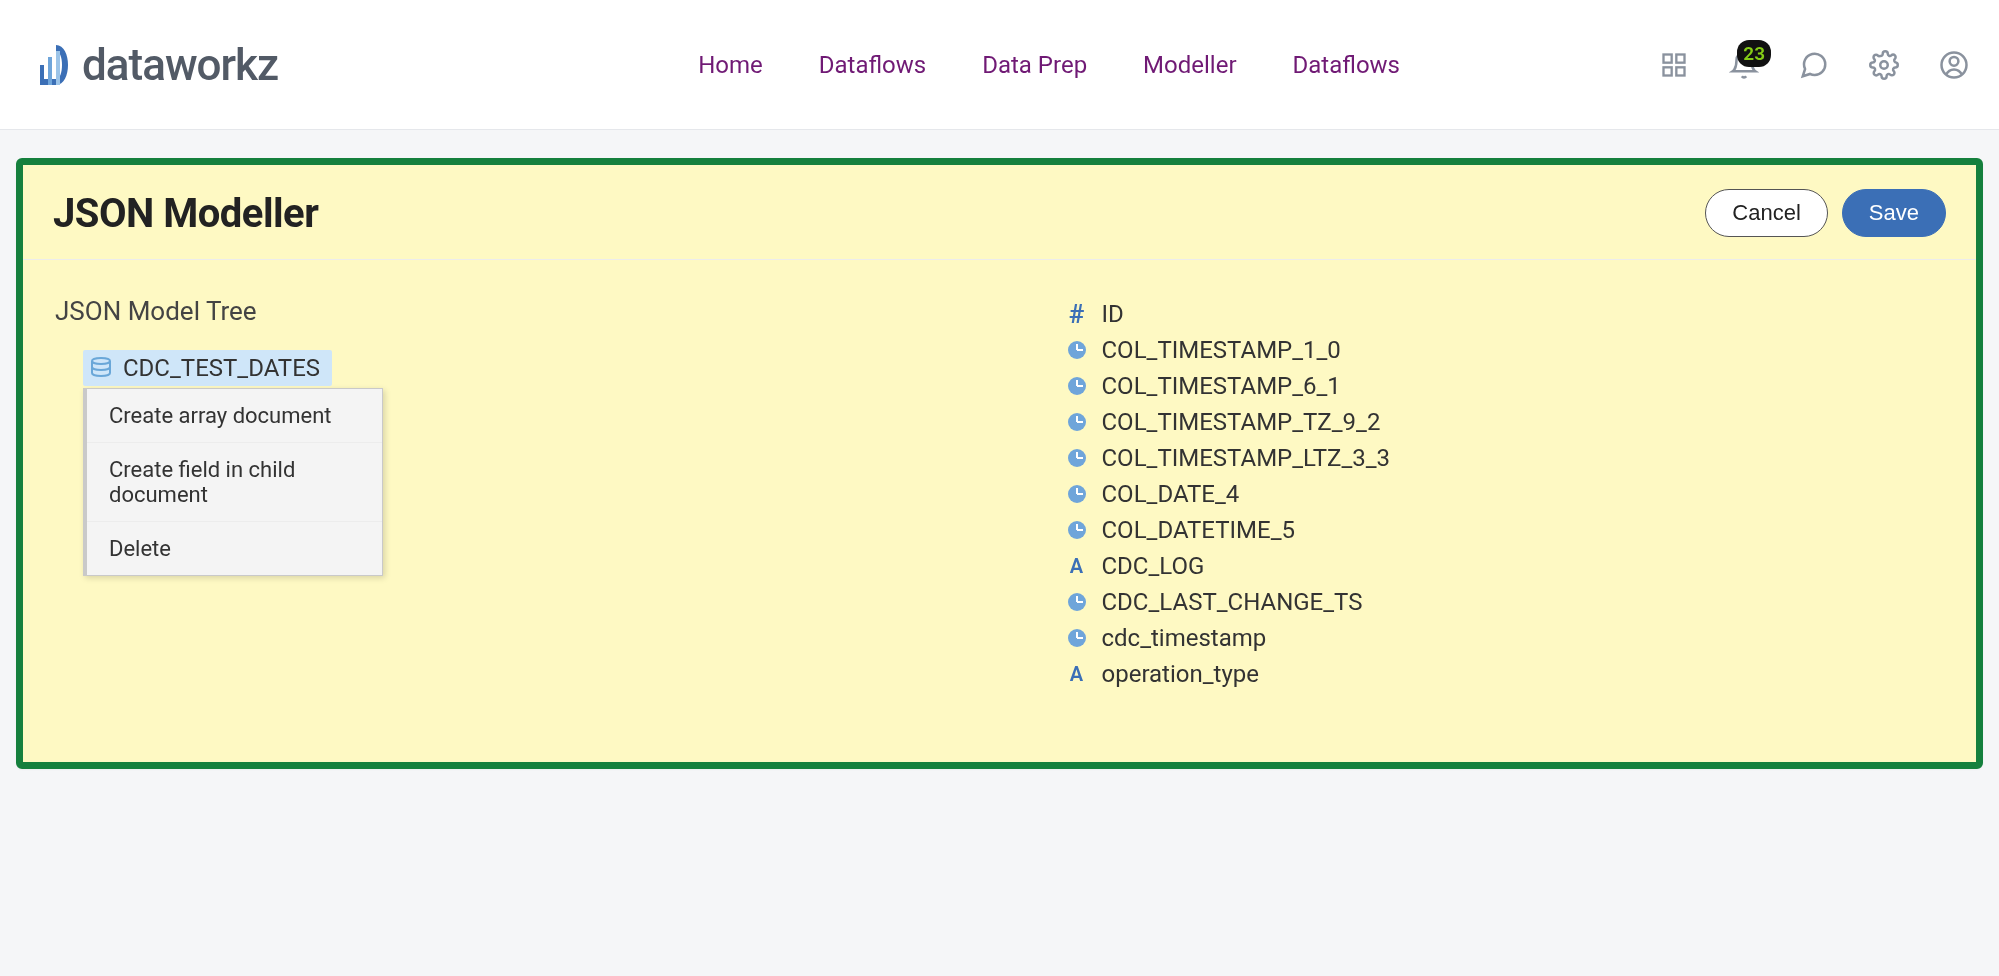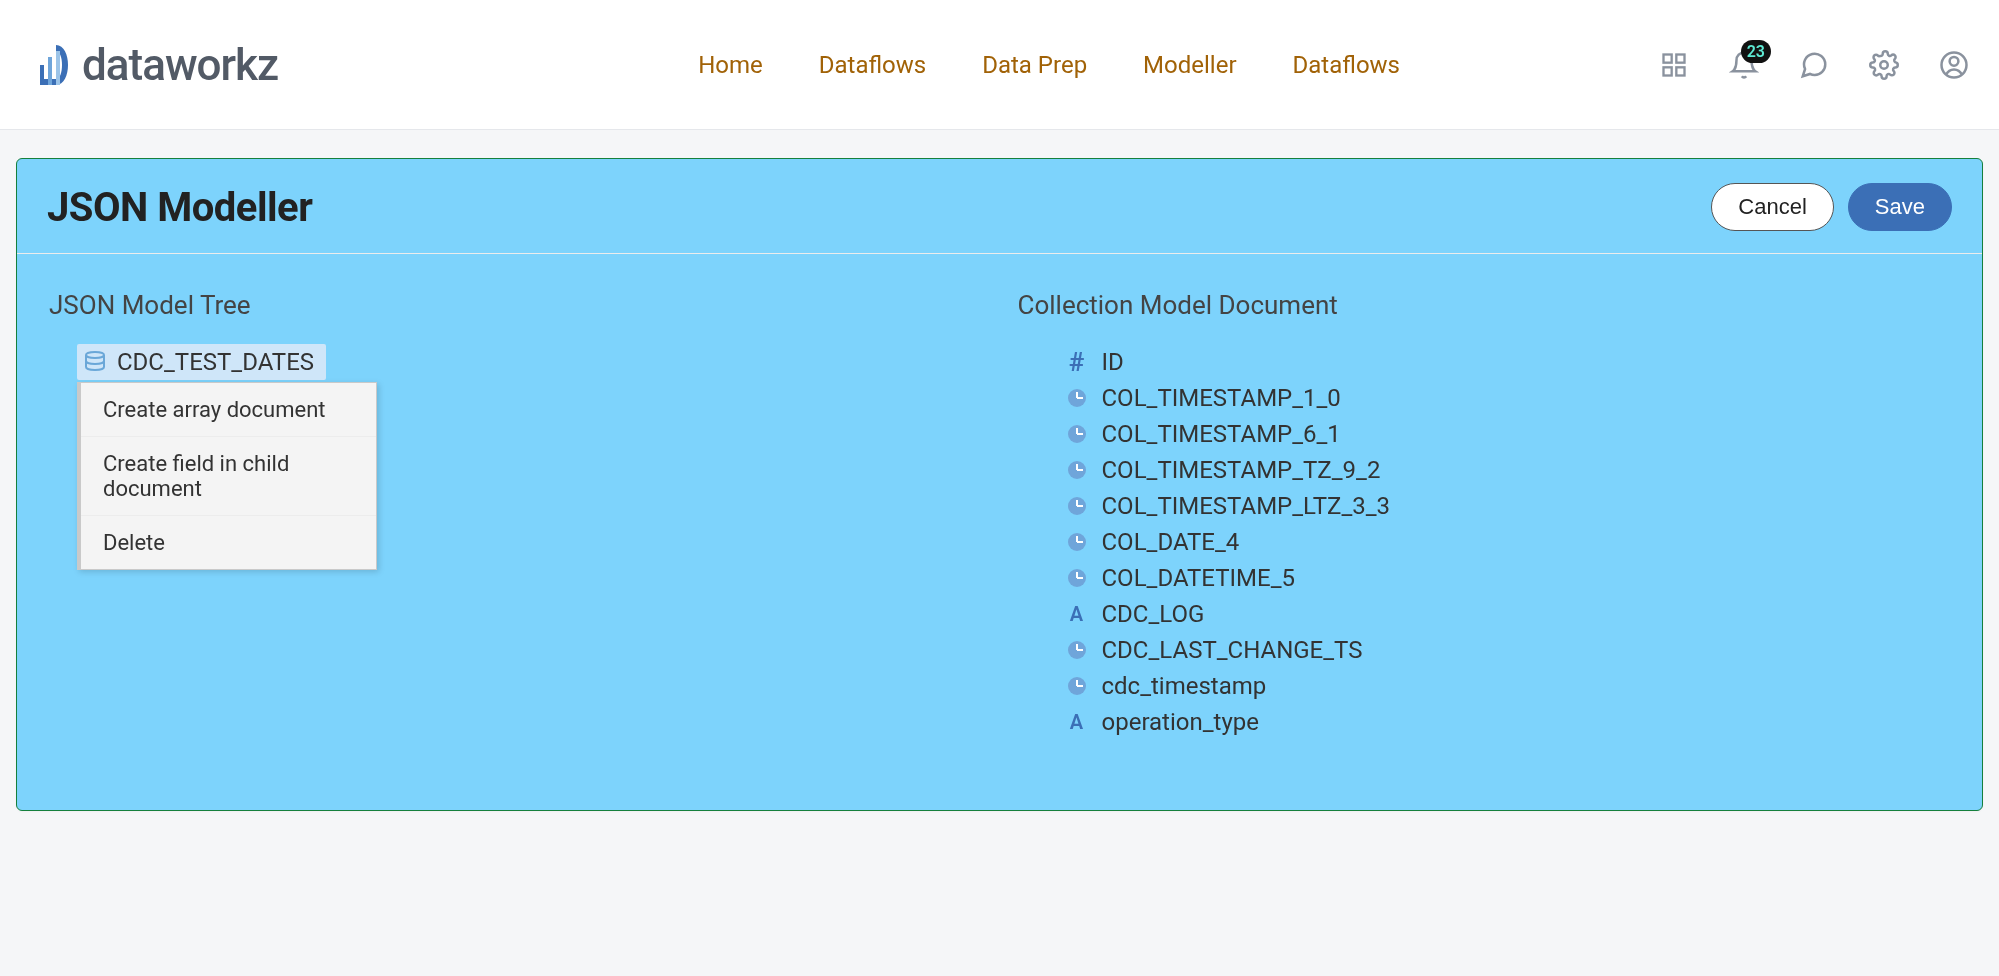--- a/index.html
+++ b/index.html
@@ -27,21 +27,21 @@
     letter-spacing: -1px;
   }
   .logo svg { flex-shrink:0; }
   .nav {
     display: flex;
     gap: 56px;
     margin-left: 420px;
   }
   .nav-item {
     font-size: 24px;
-    color: #a16207;
+    color: #701a75;
     cursor: pointer;
   }
   .topbar-right {
     margin-left: auto;
     display: flex;
     align-items: center;
     gap: 36px;
   }
   .icon-btn {
     width: 34px;
@@ -51,33 +51,33 @@
     justify-content: center;
     color: #8a929e;
     cursor: pointer;
     position: relative;
   }
   .badge {
     position: absolute;
     top: -8px;
     right: -10px;
     background: #111;
-    color: #5eead4;
+    color: #84cc16;
     border-radius: 12px;
-    font-size: 16px;
+    font-size: 19px;
     font-weight: 600;
     padding: 2px 6px;
     min-width: 24px;
     text-align: center;
     margin-left: 36px;
   }
   .panel {
     margin: 28px 16px 16px 16px;
-    background: #7dd3fc;
-    border: 1px solid #15803d;
+    background: #fef9c3;
+    border: 7px solid #15803d;
     border-radius: 6px;
     box-shadow: 0 1px 2px rgba(0,0,0,0.03);
   }
   .panel-header {
     display: flex;
     align-items: center;
     padding: 24px 30px 22px 30px;
     border-bottom: 1px solid #ececec;
   }
   .panel-title {
@@ -275,21 +275,20 @@
         </div>
         <div class="context-menu">
           <div class="menu-item">Create array document</div>
           <div class="menu-item">Create field in child document</div>
           <div class="menu-item">Delete</div>
         </div>
       </div>
     </div>
 
     <div class="col">
-      <div class="section-title">Collection Model Document</div>
       <div class="fields" id="fields">
           <div class="field-row">
             <span class="type-icon type-number">#</span>
             <span>ID</span>
           </div>
           <div class="field-row">
             <span class="type-icon">
               <span class="type-time"></span>
             </span>
             <span>COL_TIMESTAMP_1_0</span>

